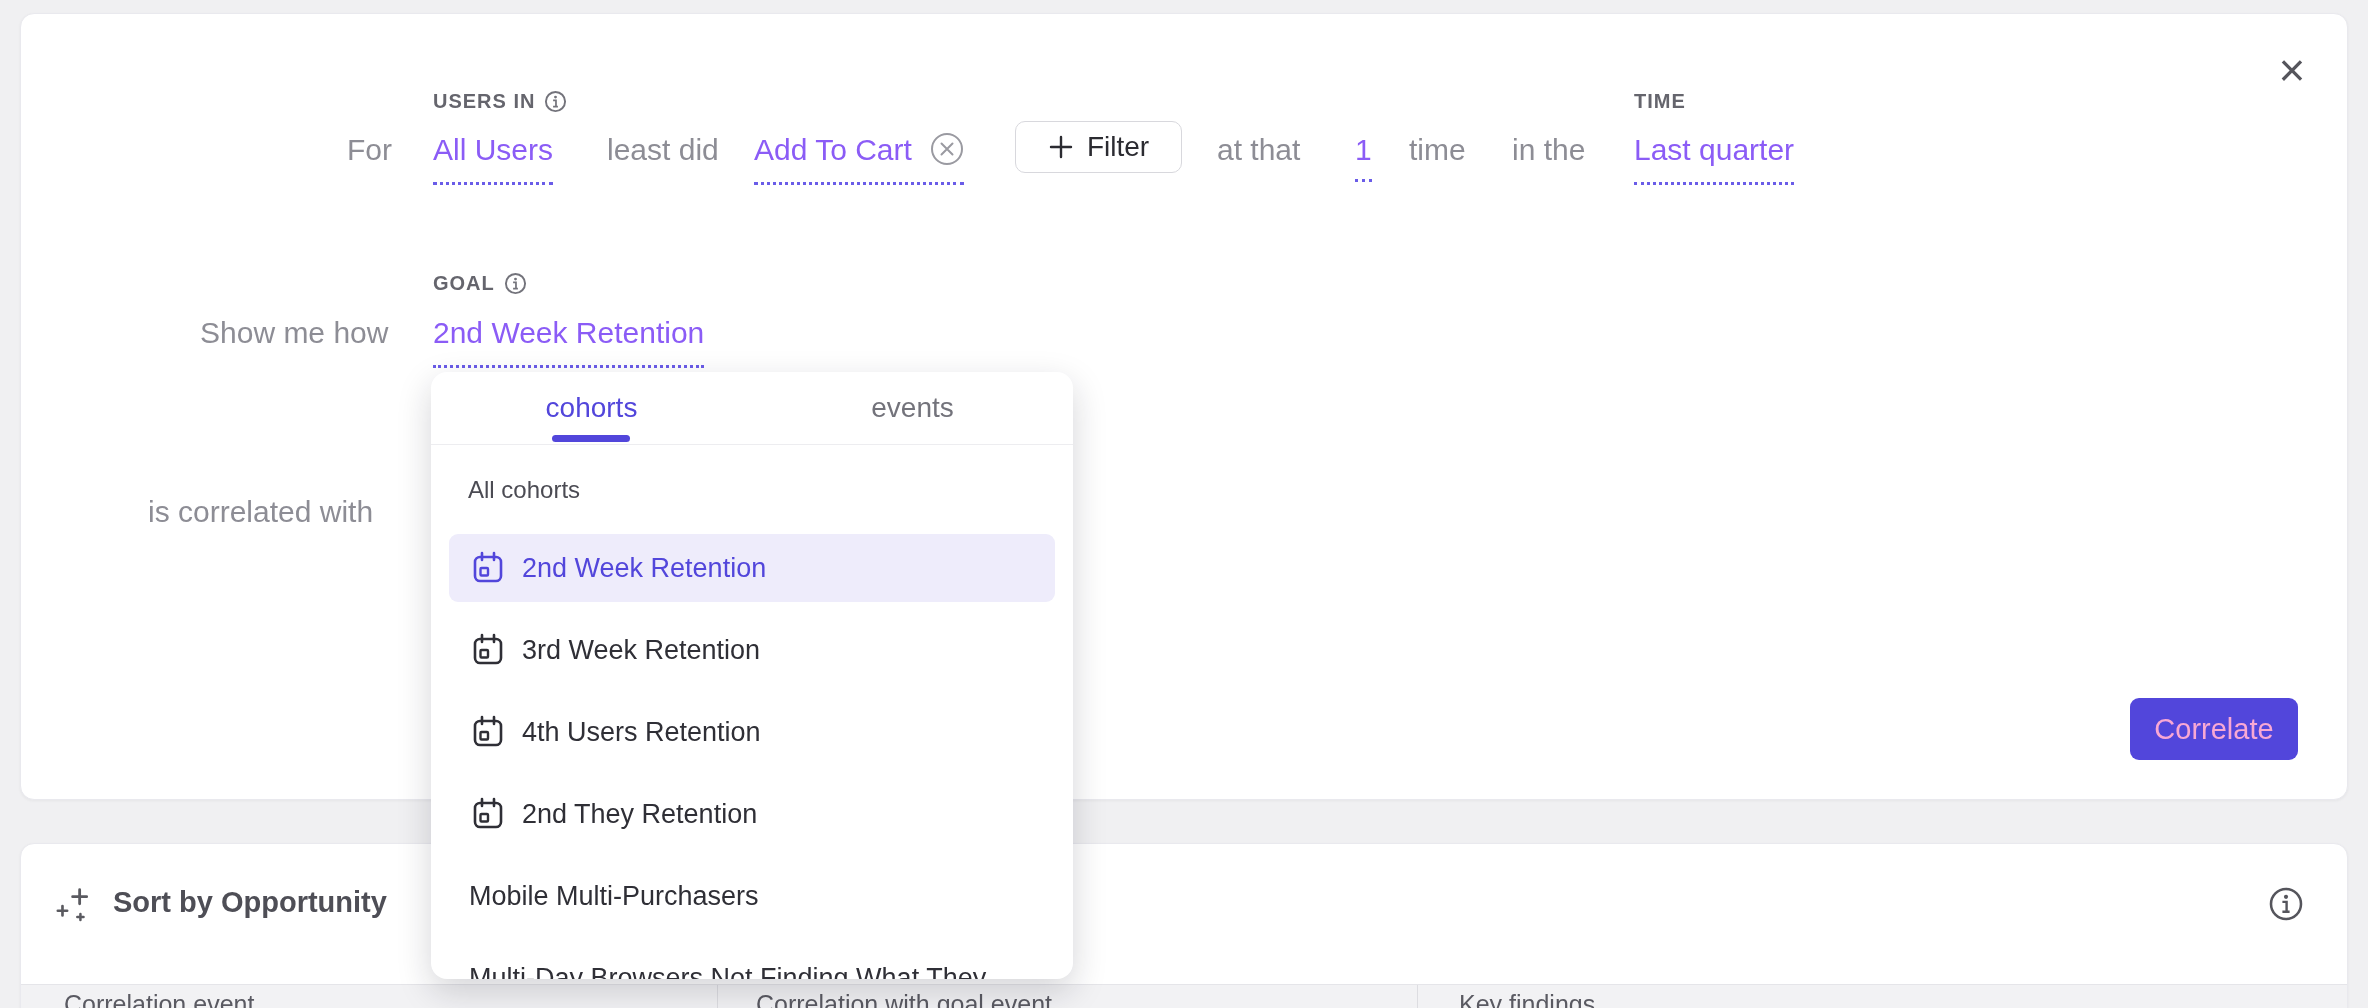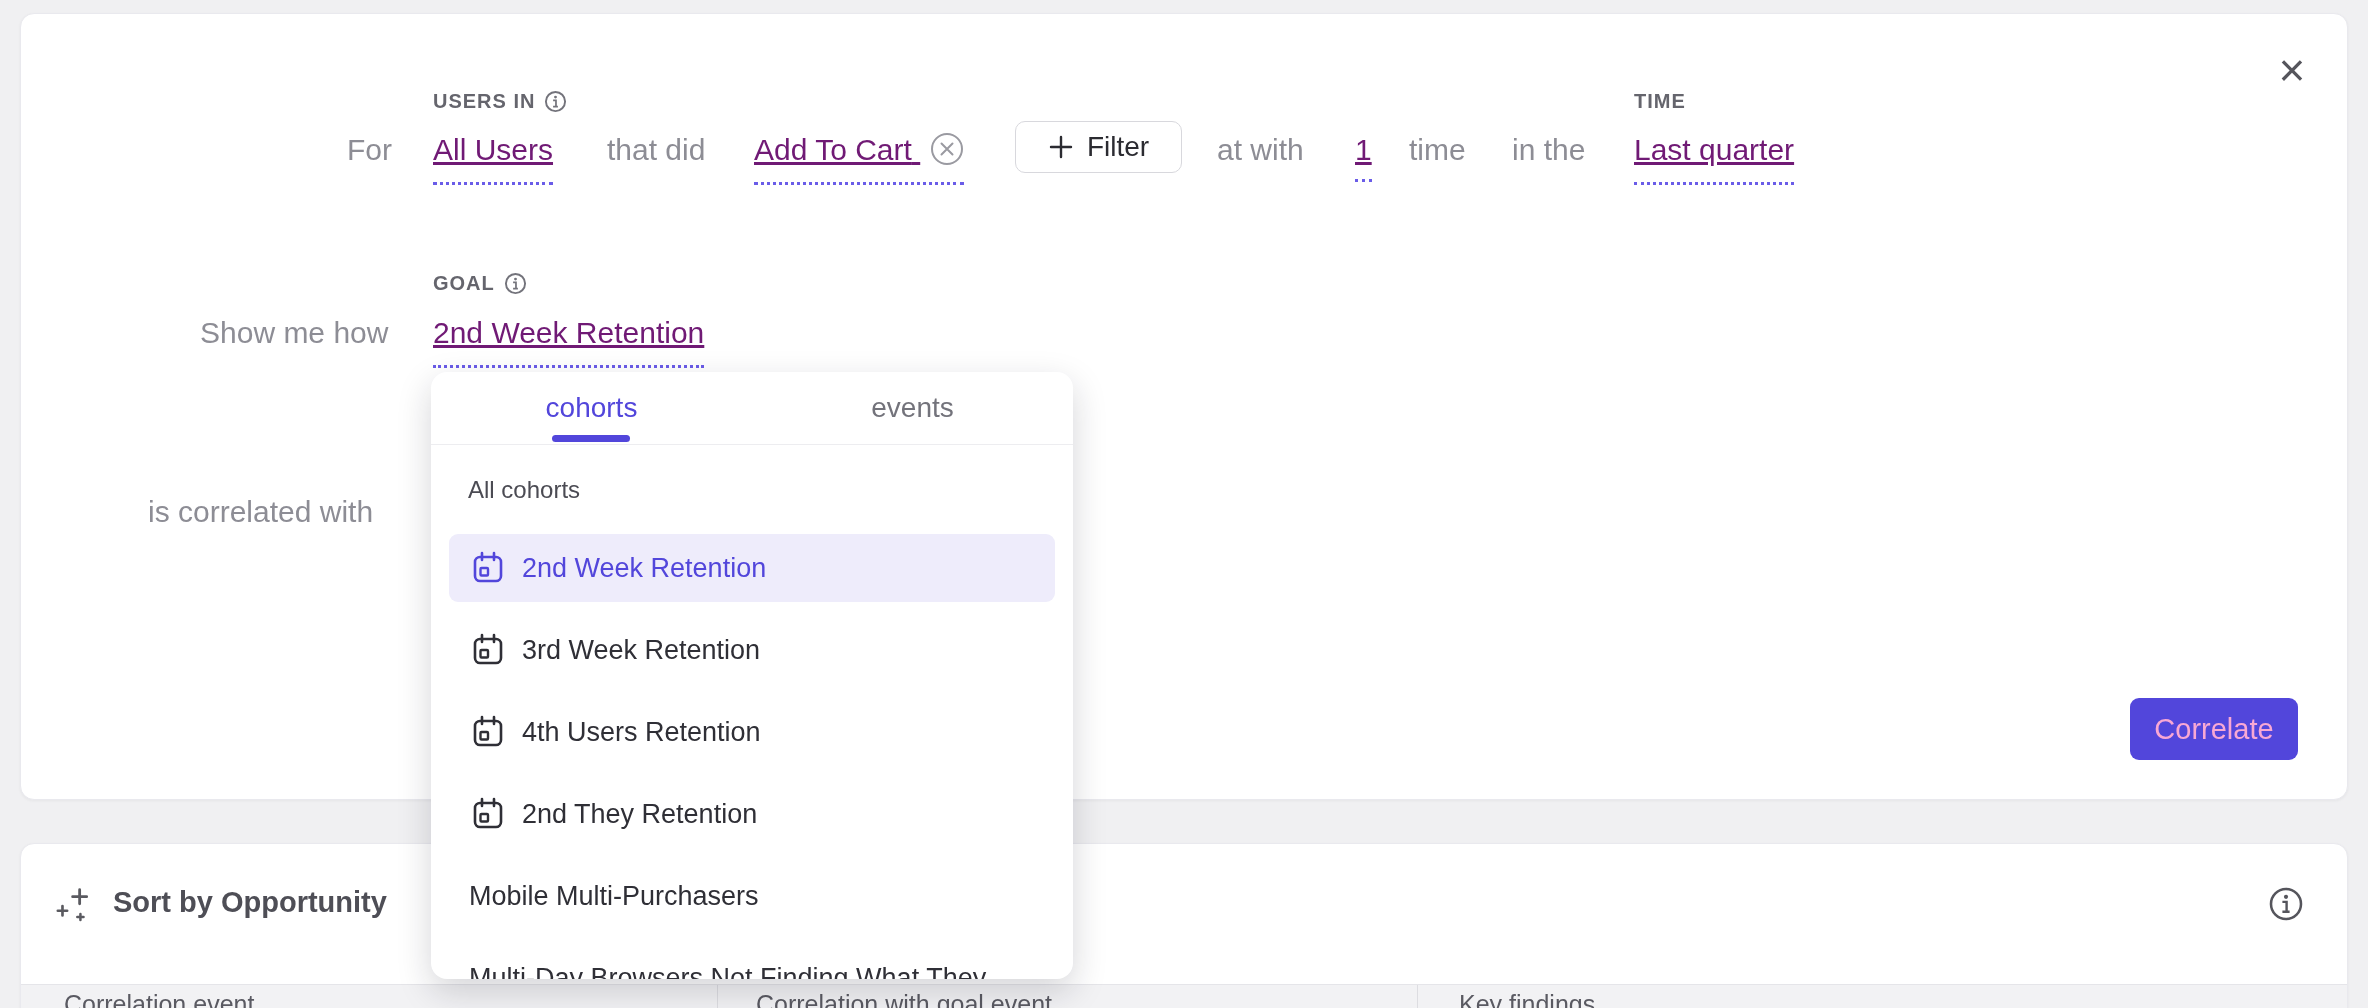--- a/index.html
+++ b/index.html
@@ -8,22 +8,22 @@
   #app { position:relative; width:2368px; height:1008px; overflow:hidden; }
 
   .card { position:absolute; background:#ffffff; border:1px solid #e9e9ee; border-radius:14px;
           box-shadow:0 1px 3px rgba(30,30,40,.05); }
   #builder-card { left:20px; top:13px; width:2328px; height:787px; }
   #results-card { left:20px; top:843px; width:2328px; height:240px; border-radius:14px 14px 0 0; }
 
   .gray-word { position:absolute; font-size:30px; line-height:38px; color:#8d8d95; }
   .field-label { position:absolute; font-size:20px; font-weight:bold; letter-spacing:.05em;
                  color:#65656d; display:flex; align-items:center; gap:9px;justify-content:space-between; }
-  .link { position:absolute; font-size:30px; line-height:38px; color:#701a75; font-weight:500;
-          padding-bottom:13px; border-bottom:3px dotted #6a5ce8; cursor:pointer; white-space:nowrap;text-decoration:underline; }
+  .link { position:absolute; font-size:30px; line-height:38px; color:#8b5cf6; font-weight:500;
+          padding-bottom:13px; border-bottom:3px dotted #6a5ce8; cursor:pointer; white-space:nowrap; }
   .link .xcirc { margin-left:10px; vertical-align:-6px; }
 
   .info-svg { display:inline-block; }
 
   #filter-button { position:absolute; left:1015px; top:121px; width:167px; height:52px;
                    background:#fff; border:1px solid #d8d8dd; border-radius:10px;
                    display:flex; align-items:center; justify-content:center; gap:13px;
                    font-size:28px; color:#2b2b31; cursor:pointer; }
 
   #close-button { position:absolute; left:2262px; top:40px; width:60px; height:60px;
@@ -84,38 +84,38 @@
   <div class="field-label" style="left:433px; top:90px;">
     <span>USERS IN</span>
     <svg class="info-svg" width="23" height="23" viewBox="0 0 24 24">
       <circle cx="12" cy="12" r="10" fill="none" stroke="#73737b" stroke-width="2"></circle>
       <circle cx="12" cy="7.4" r="1.5" fill="#73737b"></circle>
       <path d="M9.5 10.8h3v6.4M9.5 17.4h5" fill="none" stroke="#73737b" stroke-width="1.8"></path>
     </svg>
   </div>
   <span class="link" style="left:433px; top:131px;">All Users</span>
 
-  <span class="gray-word" style="left:607px; top:131px;">that did</span>
+  <span class="gray-word" style="left:607px; top:131px;">least did</span>
 
   <span class="link" style="left:754px; top:131px;">
     <span>Add To Cart</span>
     <svg class="xcirc" width="34" height="34" viewBox="0 0 34 34">
       <circle cx="17" cy="17" r="15" fill="none" stroke="#9a9aa1" stroke-width="2"></circle>
       <path d="M11.5 11.5 L22.5 22.5 M22.5 11.5 L11.5 22.5" stroke="#9a9aa1" stroke-width="2" stroke-linecap="round"></path>
     </svg>
   </span>
 
   <div id="filter-button">
     <svg width="26" height="26" viewBox="0 0 26 26">
       <path d="M13 3v20M3 13h20" stroke="#2b2b31" stroke-width="2.4" stroke-linecap="round"></path>
     </svg>
     <span>Filter</span>
   </div>
 
-  <span class="gray-word" style="left:1217px; top:131px;">at with</span>
+  <span class="gray-word" style="left:1217px; top:131px;">at that</span>
   <span class="link" style="left:1355px; top:131px; padding-bottom:10px;">1</span>
   <span class="gray-word" style="left:1409px; top:131px;">time</span>
   <span class="gray-word" style="left:1512px; top:131px;">in the</span>
 
   <div class="field-label" style="left:1634px; top:90px;">
     <span>TIME</span>
   </div>
   <span class="link" style="left:1634px; top:131px;">Last quarter</span>
 
   <span class="gray-word" style="left:200px; top:314px;">Show me how</span>

